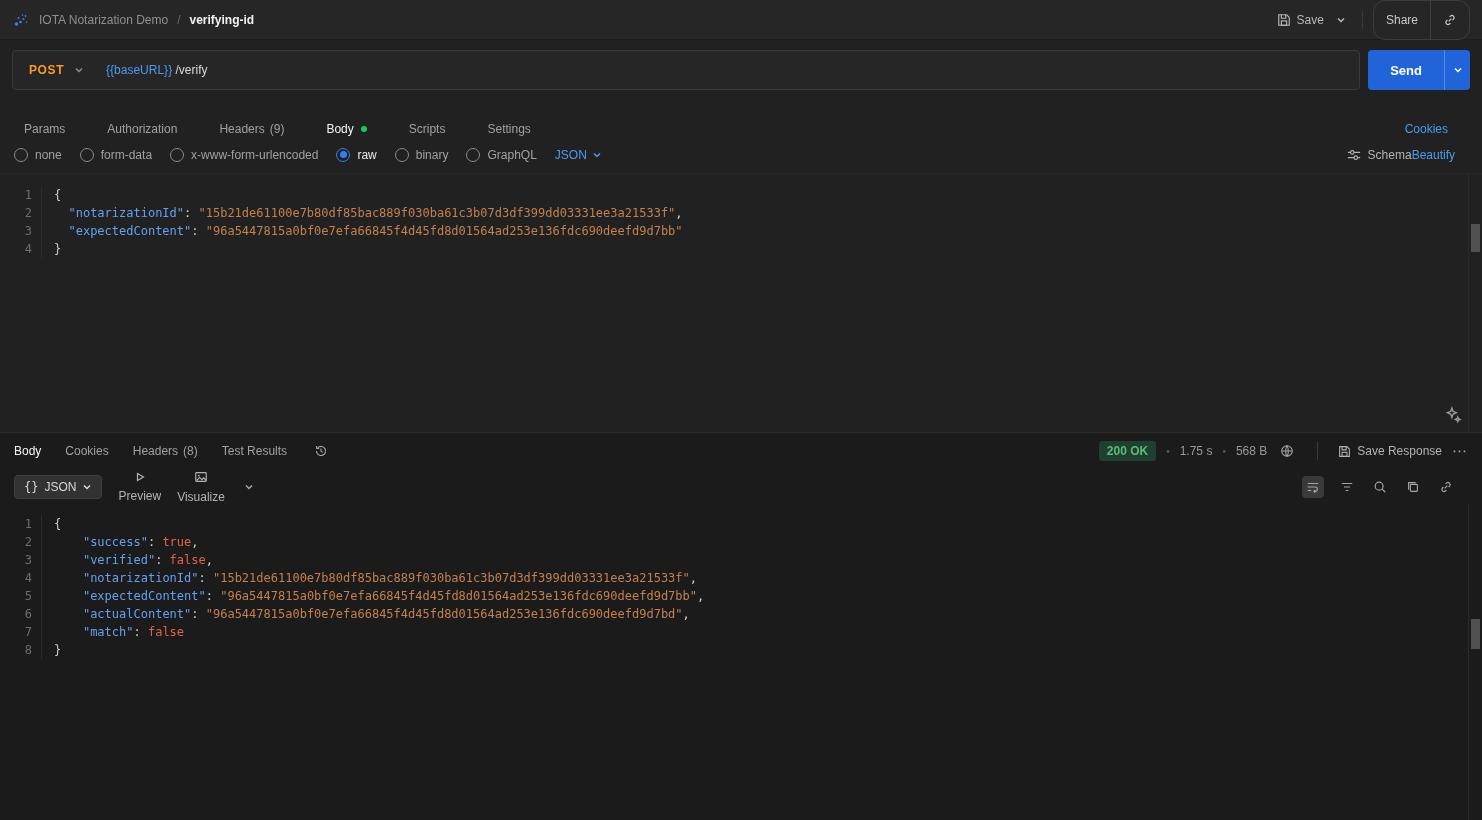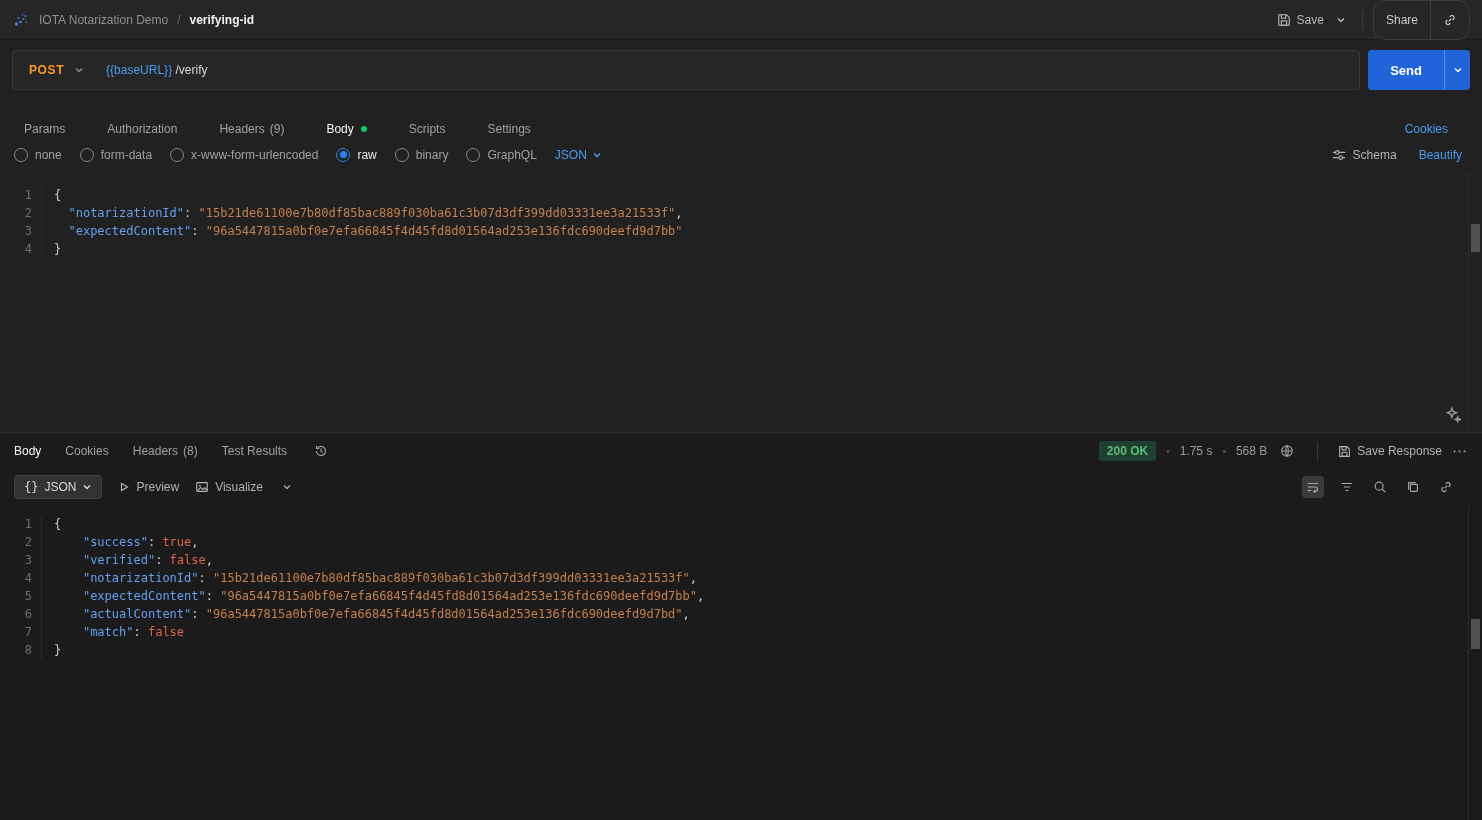--- a/index.html
+++ b/index.html
@@ -46,21 +46,21 @@
   .cookies-link { margin-left:auto; color:#4a9cf0; margin-right:10px; }
 
   
   .body-type-row { display:flex; align-items:center; gap:18px; padding:0 14px; height:38px; color:#a1a1a1; border-bottom:1px solid #272727; }
   .radio { display:inline-flex; align-items:flex-end; gap:7px; cursor:pointer; }
   .rb { width:14px; height:14px; border-radius:50%; border:1px solid #8a8a8a; position:relative; flex-shrink:0; }
   .radio.selected .rb { border-color:#2f80ed; }
   .radio.selected .rb::after { content:""; position:absolute; inset:2.5px; border-radius:50%; background:#2f80ed; }
   .radio.selected .lbl { color:#ececec; }
   .lang-select { color:#4a9cf0; gap:5px; }
-  .row-right { margin-left:auto; display:flex; align-items:center; gap:22px; margin-right:6px; }
+  .row-right { margin-left:auto; display:flex; align-items:center; margin-right:13px; }
   .schema-btn { color:#b3b3b3; gap:7px; }
   .beautify-btn { color:#4a9cf0; }
 
   
   .editor { position:relative; font-family:"DejaVu Sans Mono","Liberation Mono",monospace; font-size:12px; line-height:18px; }
   .req-editor { height:258px; padding-top:12px; background:#212121; }
   .code-line { display:flex; height:18px; }
   .ln { width:42px; padding-right:9px; text-align:right; color:#6d6d6d; border-right:1px solid #2b2b2b; flex-shrink:0; }
   .lc { padding-left:12px; white-space:pre; }
   .tok-p { color:#cfcfcf; }
@@ -78,21 +78,21 @@
   .status-badge { color:#5dbb73; background:#1f4030; padding:3px 8px; border-radius:3px; font-weight:600; }
   .dot-sep { color:#5a5a5a; font-size:10px; }
   .meta { color:#9a9a9a; }
   .save-resp { color:#b3b3b3; gap:6px; }
   .icon-btn { color:#a6a6a6; padding:3px; }
   .icon-btn.boxed { background:#3a3a3a; border-radius:4px; padding:4px; }
   .more-btn { font-size:15px; letter-spacing:1px; color:#a6a6a6; }
   .resp-toolbar { display:flex; align-items:center; gap:16px; padding:0 14px; height:36px; color:#b3b3b3; flex-shrink:0; }
   .format-btn { background:#323232; border:1px solid #404040; border-radius:4px; padding:4px 9px; gap:6px; color:#d8d8d8; }
   .braces { font-family:"DejaVu Sans Mono",monospace; }
-  .tool-btn { gap:6px; color:#b3b3b3; }
+  .tool-btn { gap:6px; color:#b3b3b3;flex-direction:column; }
   .toolbar-right { margin-left:auto; display:flex; align-items:center; gap:13px; margin-right:12px; }
   .resp-editor { flex:1; padding-top:10px; background:#1b1b1b; }
 </style>
 </head>
 <body>
 
 <header class="topbar">
   <div class="topbar-left">
     <span>
       <svg width="18" height="18" viewBox="0 0 18 18" fill="#3b82f0">

